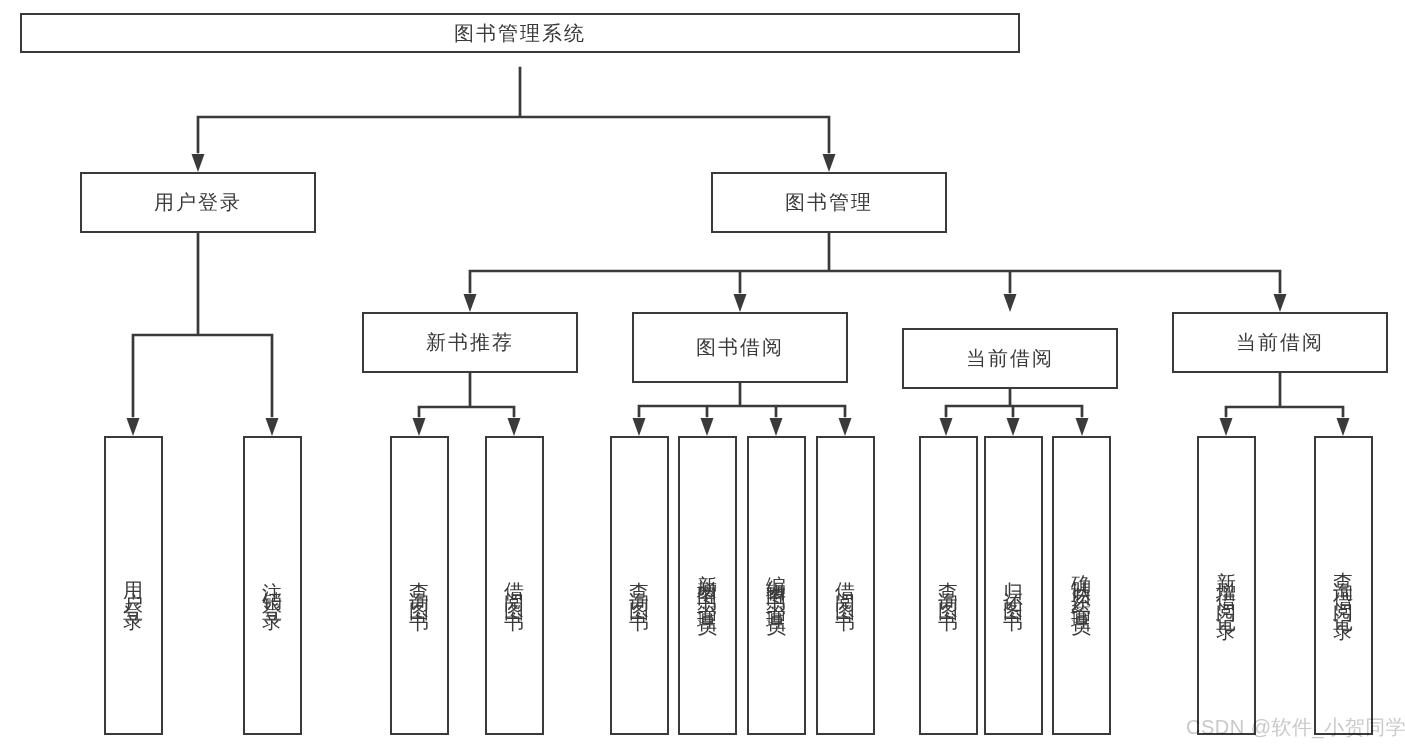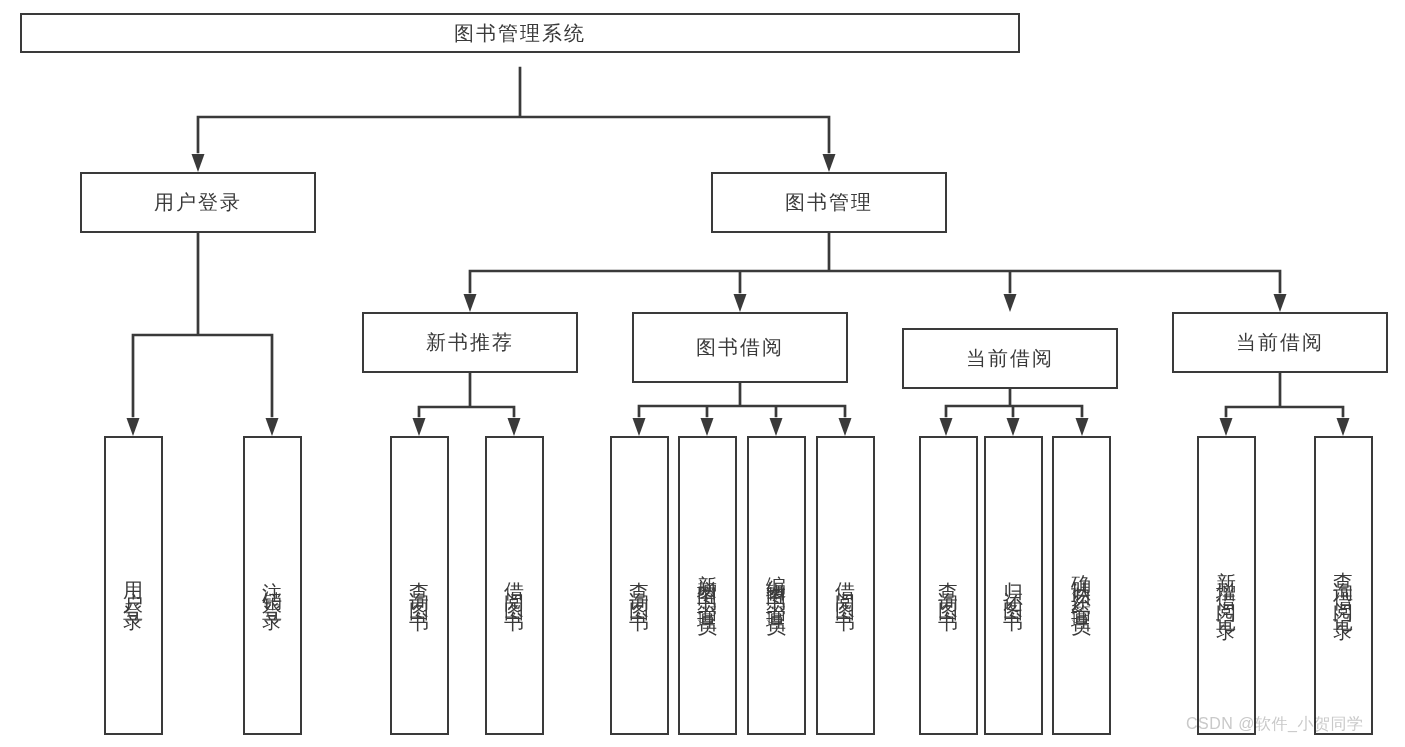--- a/index.html
+++ b/index.html
@@ -45,21 +45,21 @@
     letter-spacing: 10px;
     white-space: nowrap;
   }
   .box-v .vtext.tight {
     letter-spacing: 6px;
   }
   .watermark {
     position: absolute;
     left: 1186px;
     top: 714px;
-    font-size: 16px;
+    font-size: 20px;
     letter-spacing: 0.5px;
     color: #c9c9c9;
     mix-blend-mode: multiply;
     z-index: 3;
     white-space: nowrap;
   }
 </style>
 </head>
 <body>
 

